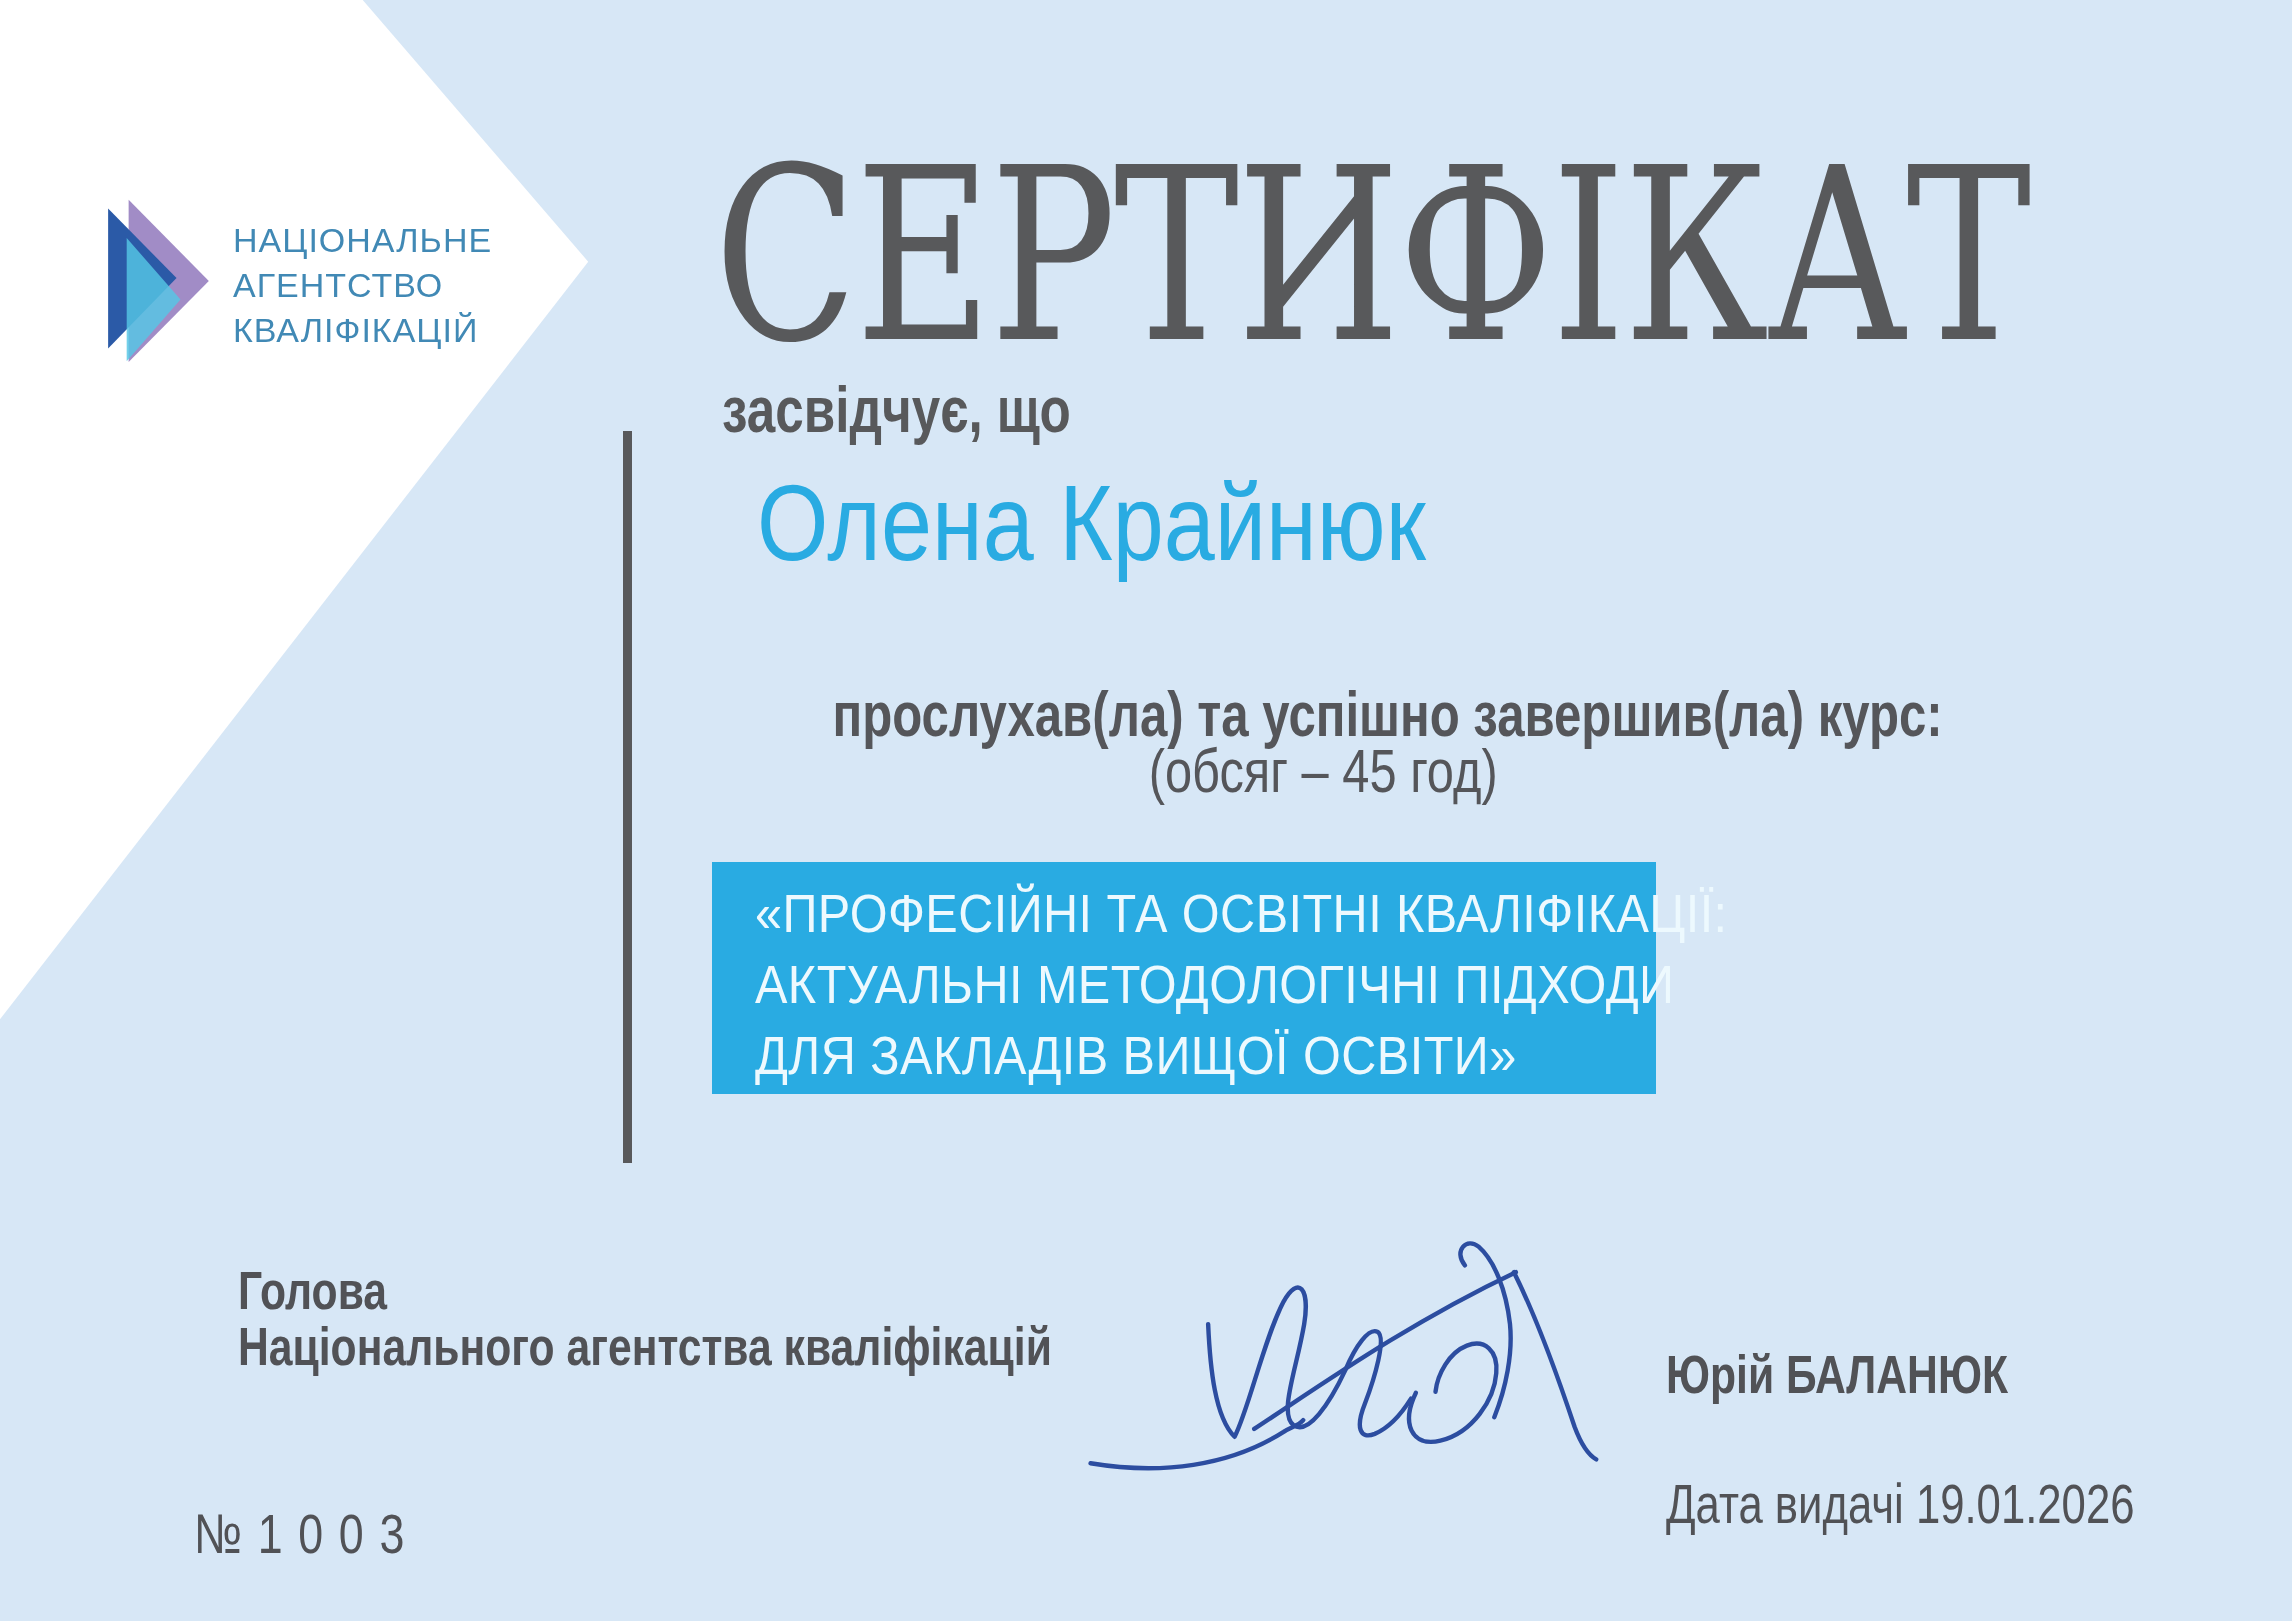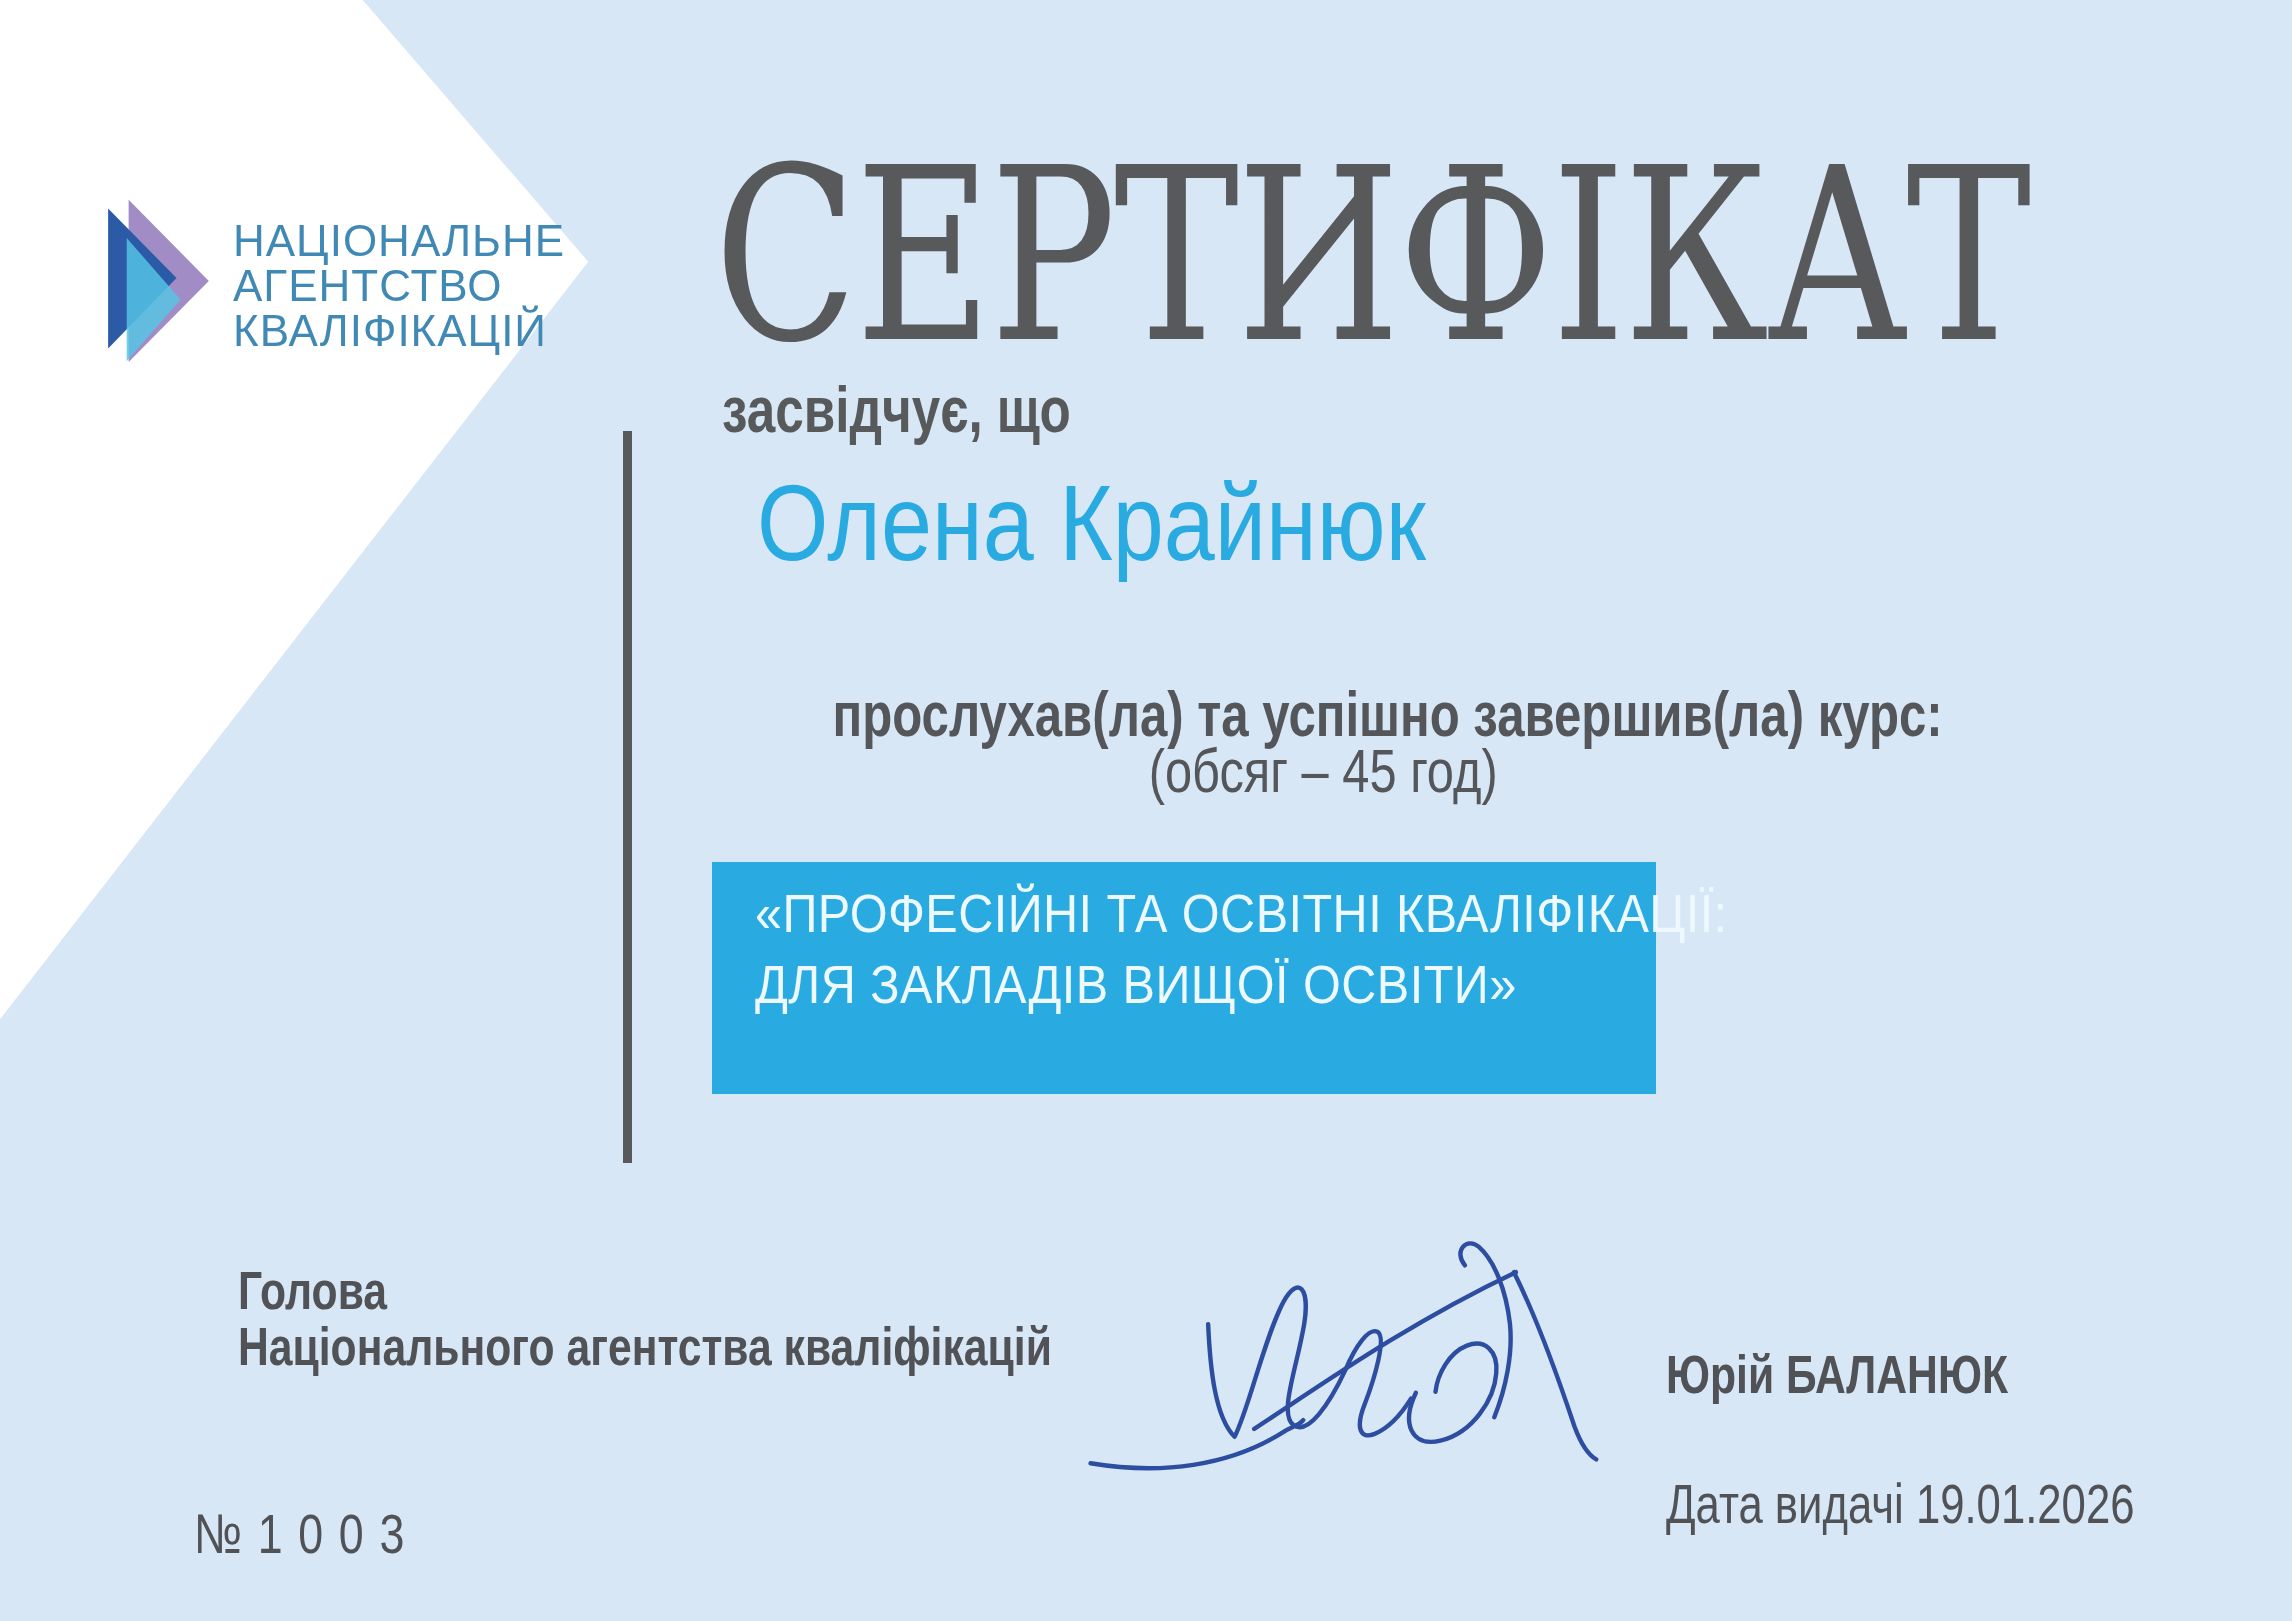--- a/index.html
+++ b/index.html
@@ -14,21 +14,21 @@
   .abs{position:absolute;}
   svg{display:block;}
 
   
   #white-chevron{left:0;top:0;width:2293px;height:1621px;}
 
   
   #logo-mark{left:98px;top:191px;}
   #logo-text{
     left:233px;top:218px;
-    font-size:44px;line-height:45px;letter-spacing:1px;
+    font-size:34px;line-height:45px;letter-spacing:1px;
     color:#4189b5;font-weight:400;
   }
 
   
   #cert-title{left:714px;top:137px;white-space:nowrap;}
   #cert-title .cond{
     display:inline-block;
     font-family:"DejaVu Serif","Liberation Serif",serif;
     font-size:239px;line-height:239px;letter-spacing:-2.9px;
     color:#58595b;
@@ -139,20 +139,23 @@
   </div>
   <div id="volume-line" class="abs center-col">
     <span class="cond">(обсяг – 45 год)</span>
   </div>
 
   <div id="course-box" class="abs" style="background: rgb(41, 171, 226);">
     <div class="line">
       <span class="cond">«ПРОФЕСІЙНІ ТА ОСВІТНІ КВАЛІФІКАЦІЇ:</span>
     </div>
     <div class="line">
+      <span class="cond">АКТУАЛЬНІ МЕТОДОЛОГІЧНІ ПІДХОДИ</span>
+    </div>
+    <div class="line">
       <span class="cond">ДЛЯ ЗАКЛАДІВ ВИЩОЇ ОСВІТИ»</span>
     </div>
   </div>
 
   <div id="signer-role" class="abs">
     <div><span class="cond">Голова</span></div>
     <div><span class="cond">Національного агентства кваліфікацій</span></div>
   </div>
 
   <svg id="signature" class="abs" width="549" height="245" viewBox="0 0 560 250">

